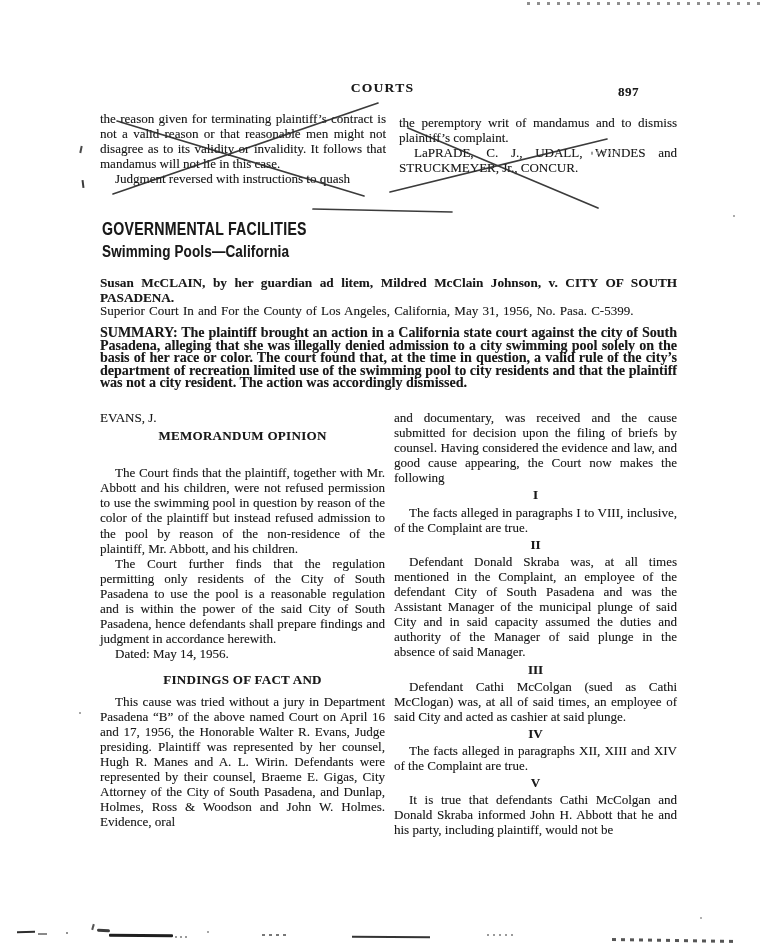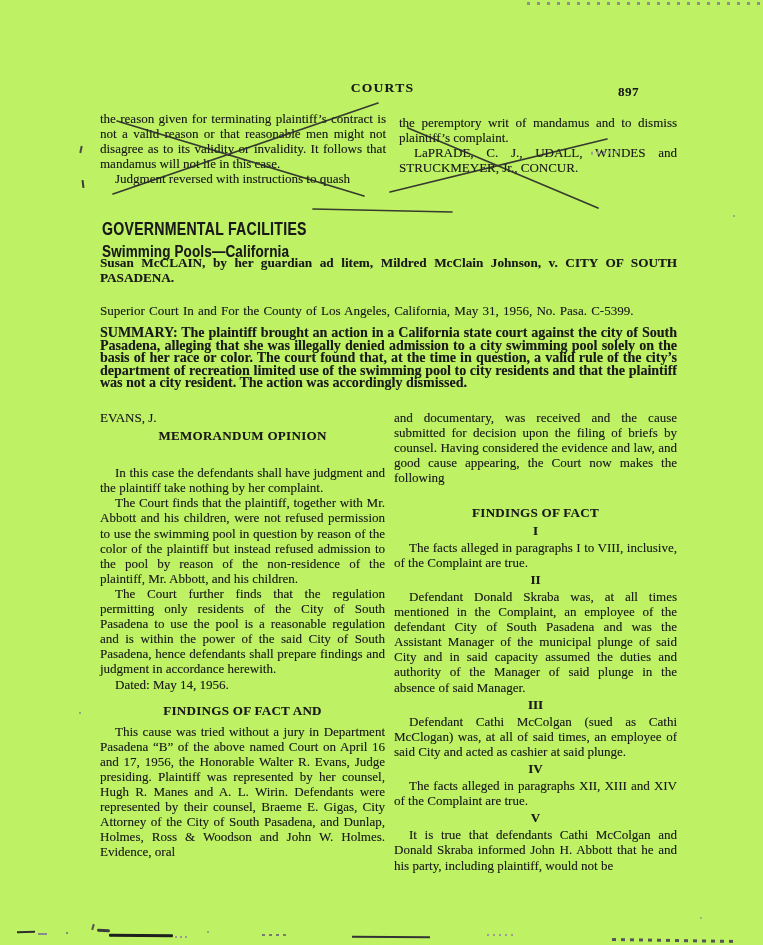--- a/index.html
+++ b/index.html
@@ -1,17 +1,17 @@
 <!DOCTYPE html>
 <html lang="en"><head>
 <meta charset="utf-8">
 <style>
   html,body{margin:0;padding:0;background:#e9e9e6;}
   .page{
-    position:relative;width:763px;height:945px;background:#bef264;overflow:hidden;
+    position:relative;width:763px;height:945px;background:#ffffff;overflow:hidden;
     font-family:"Liberation Serif","DejaVu Serif",serif;color:#191919;
     text-shadow:0.2px 0.2px 0 rgba(25,25,25,.35);
   }
   .abs{position:absolute;}
   p{margin:0;}
   .jtxt{text-align:justify;font-size:13px;line-height:15.1px;hyphens:auto;-webkit-hyphens:auto;}
   .ind{text-indent:15px;}
 
   
   .running-title{left:100px;top:80px;width:565px;text-align:center;font-weight:bold;
@@ -21,21 +21,21 @@
   
   .intro-left{left:100px;top:111px;width:286px;}
   .intro-right{left:399px;top:115px;width:278px;}
   .intro-right .concur{margin-top:0;}
 
   
   .kicker{left:102px;top:219px;font-family:"Liberation Sans","DejaVu Sans",sans-serif;
     font-weight:bold;font-size:18px;letter-spacing:.4px;transform:scaleX(.78);transform-origin:left top;white-space:nowrap;}
   .subtitle{left:102px;top:243px;font-family:"Liberation Sans","DejaVu Sans",sans-serif;
     font-weight:bold;font-size:16px;letter-spacing:.2px;transform:scaleX(.84);transform-origin:left top;white-space:nowrap;}
-  .case-title{left:100px;top:256px;width:577px;font-weight:bold;font-size:13.2px;line-height:14.8px;text-align:justify;}
+  .case-title{left:100px;top:276px;width:577px;font-weight:bold;font-size:13.2px;line-height:14.8px;text-align:justify;}
   .court-line{left:100px;top:303px;width:577px;font-size:13px;word-spacing:1px;}
   .summary{left:100px;top:327px;width:577px;font-weight:bold;font-size:14px;line-height:12.6px;text-align:justify;}
 
   
   .body-left{left:100px;top:410px;width:285px;}
   .body-right{left:394px;top:410px;width:283px;}
   .judge{margin-bottom:3px;}
   .col-heading{text-align:center;font-weight:bold;font-size:13px;line-height:15.1px;letter-spacing:.3px;}
   .h-memo{margin-bottom:22px;}
   .h-findings-law{margin-top:11px;margin-bottom:6px;}
@@ -104,33 +104,31 @@
 
   <div class="abs kicker">GOVERNMENTAL FACILITIES</div>
   <div class="abs subtitle">Swimming Pools—California</div>
   <p class="abs case-title">Susan McCLAIN, by her guardian ad litem, Mildred McClain Johnson, v. CITY OF SOUTH PASADENA.</p>
   <p class="abs court-line">Superior Court In and For the County of Los Angeles, California, May 31, 1956, No. Pasa. C-5399.</p>
   <p class="abs summary">SUMMARY: The plaintiff brought an action in a California state court against the city of South Pasadena, alleging that she was illegally denied admission to a city swimming pool solely on the basis of her race or color. The court found that, at the time in question, a valid rule of the city’s department of recreation limited use of the swimming pool to city residents and that the plaintiff was not a city resident. The action was accordingly dismissed.</p>
 
   <div class="abs body-left">
     <p class="jtxt judge">EVANS, J.</p>
     <p class="col-heading h-memo">MEMORANDUM OPINION</p>
-    <p class="jtxt ind">In this case the defendants shall have judgment and the plaintiff take nothing by her complaint.</p>
     <p class="jtxt ind">The Court finds that the plaintiff, together with Mr. Abbott and his children, were not refused permission to use the swimming pool in question by reason of the color of the plaintiff but instead refused admission to the pool by reason of the non-residence of the plaintiff, Mr. Abbott, and his children.</p>
     <p class="jtxt ind">The Court further finds that the regulation permitting only residents of the City of South Pasadena to use the pool is a reasonable regulation and is within the power of the said City of South Pasadena, hence defendants shall prepare findings and judgment in accordance herewith.</p>
     <p class="jtxt ind">Dated: May 14, 1956.</p>
     <div class="col-heading h-findings-law">
       <div>FINDINGS OF FACT AND</div>
     </div>
     <p class="jtxt ind">This cause was tried without a jury in Department Pasadena “B” of the above named Court on April 16 and 17, 1956, the Honorable Walter R. Evans, Judge presiding. Plaintiff was represented by her counsel, Hugh R. Manes and A. L. Wirin. Defendants were represented by their counsel, Braeme E. Gigas, City Attorney of the City of South Pasadena, and Dunlap, Holmes, Ross &amp; Woodson and John W. Holmes. Evidence, oral</p>
   </div>
 
   <div class="abs body-right">
     <p class="jtxt">and documentary, was received and the cause submitted for decision upon the filing of briefs by counsel. Having considered the evidence and law, and good cause appearing, the Court now makes the following</p>
-    <p class="col-heading h-findings-fact">FINDINGS OF FACT</p>
     <p class="roman">I</p>
     <p class="jtxt ind">The facts alleged in paragraphs I to VIII, inclusive, of the Complaint are true.</p>
     <p class="roman">II</p>
     <p class="jtxt ind">Defendant Donald Skraba was, at all times mentioned in the Complaint, an employee of the defendant City of South Pasadena and was the Assistant Manager of the municipal plunge of said City and in said capacity assumed the duties and authority of the Manager of said plunge in the absence of said Manager.</p>
     <p class="roman">III</p>
     <p class="jtxt ind">Defendant Cathi McColgan (sued as Cathi McClogan) was, at all of said times, an employee of said City and acted as cashier at said plunge.</p>
     <p class="roman">IV</p>
     <p class="jtxt ind">The facts alleged in paragraphs XII, XIII and XIV of the Complaint are true.</p>
     <p class="roman">V</p>
     <p class="jtxt ind">It is true that defendants Cathi McColgan and Donald Skraba informed John H. Abbott that he and his party, including plaintiff, would not be</p>

